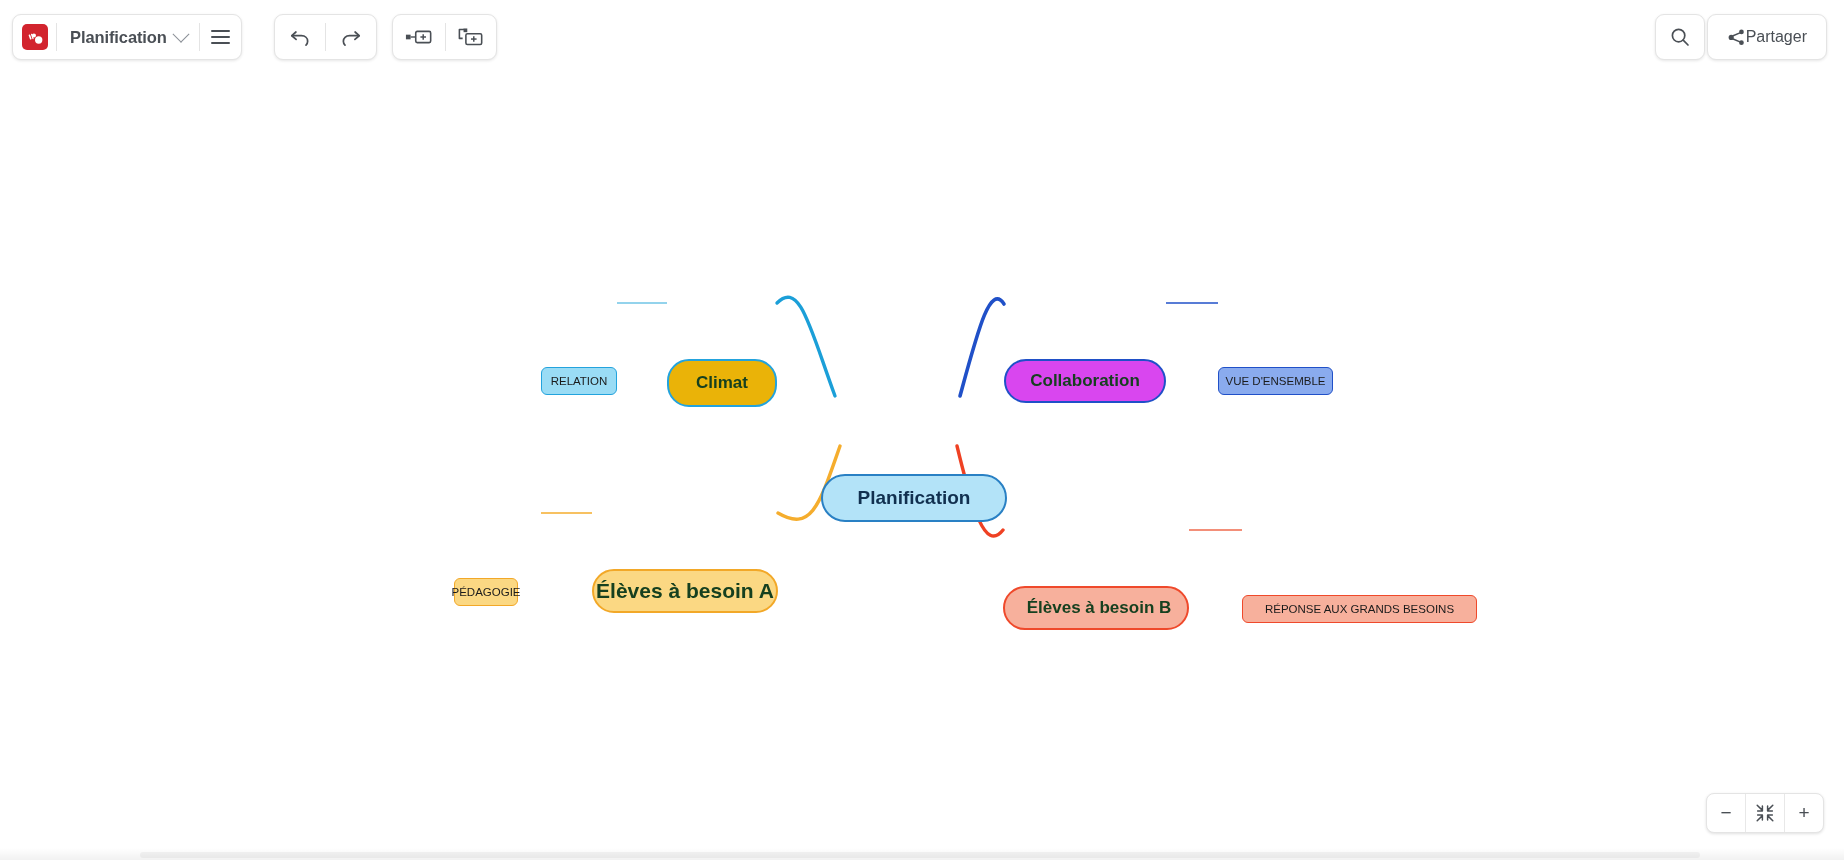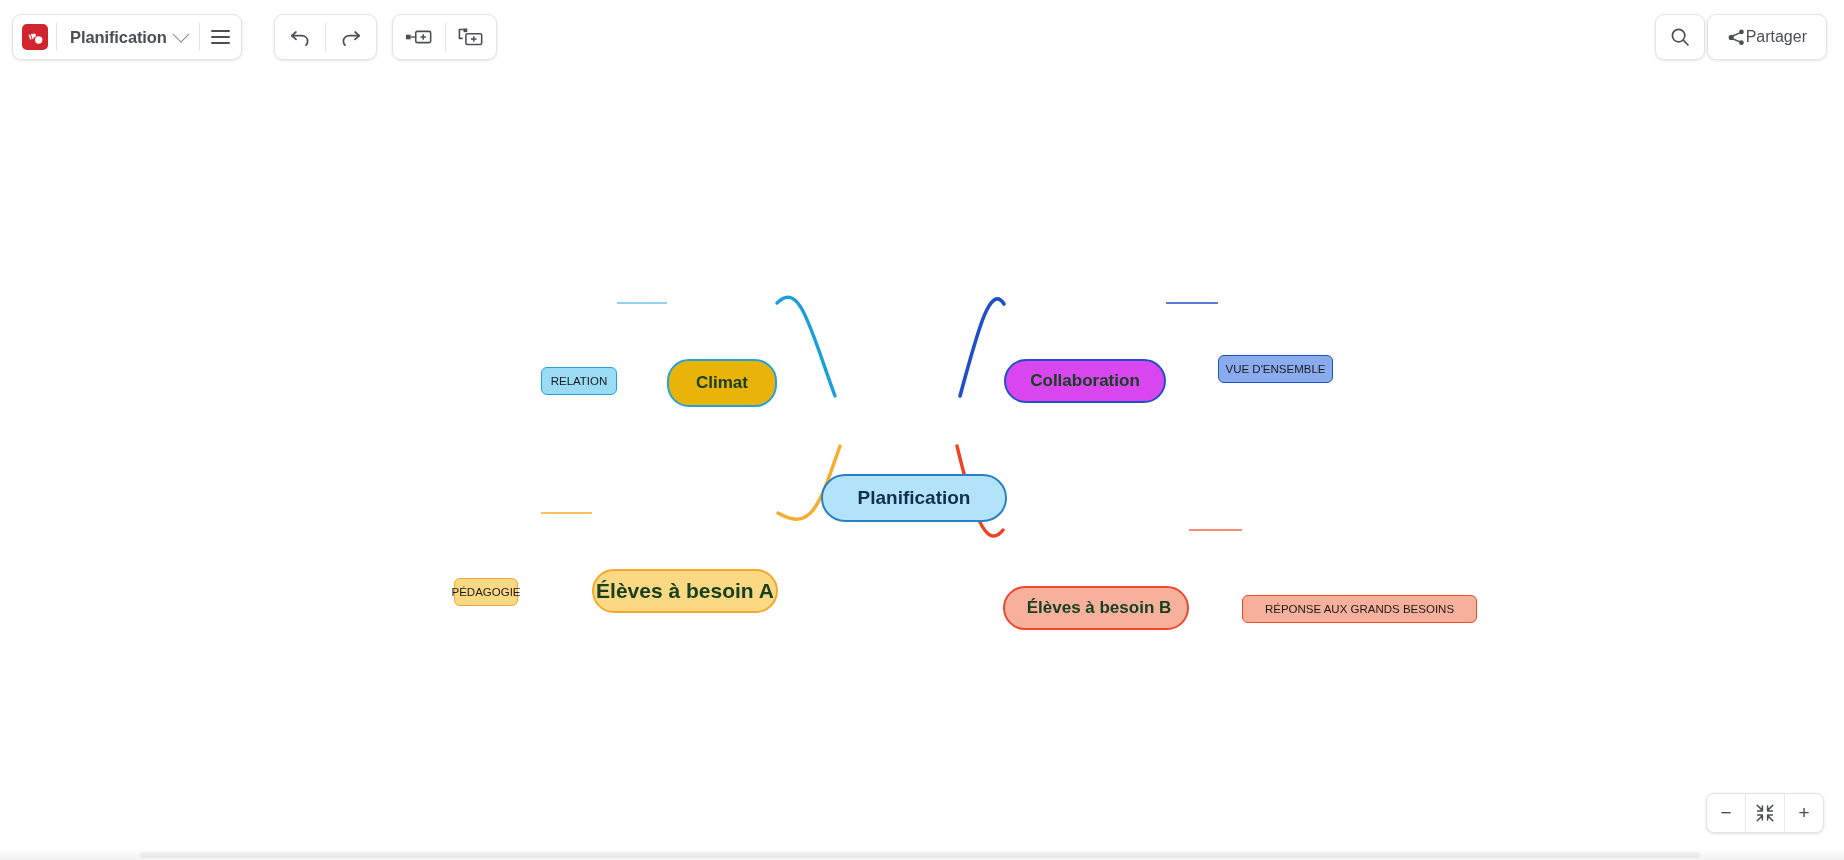--- a/index.html
+++ b/index.html
@@ -156,21 +156,21 @@
     left: 541px; top: 289px;
     width: 76px; height: 28px;
     background: #9adcf5;
     border: 1.4px solid #23a3dd;
     border-radius: 6px;
     text-align: center;
   }
   #node-relation .node-label { font-size: 11.5px; color: #1b1b1b; }
 
   #node-vue {
-    left: 1218px; top: 277px;
+    left: 1218px; top: 289px;
     width: 115px; height: 28px;
     background: #8aabee;
     border: 1.4px solid #2050c8;
     border-radius: 6px;
   }
   #node-vue .node-label { font-size: 11.5px; color: #1b1b1b; }
 
   #node-pedagogie {
     left: 454px; top: 500px;
     width: 64px; height: 28px;

